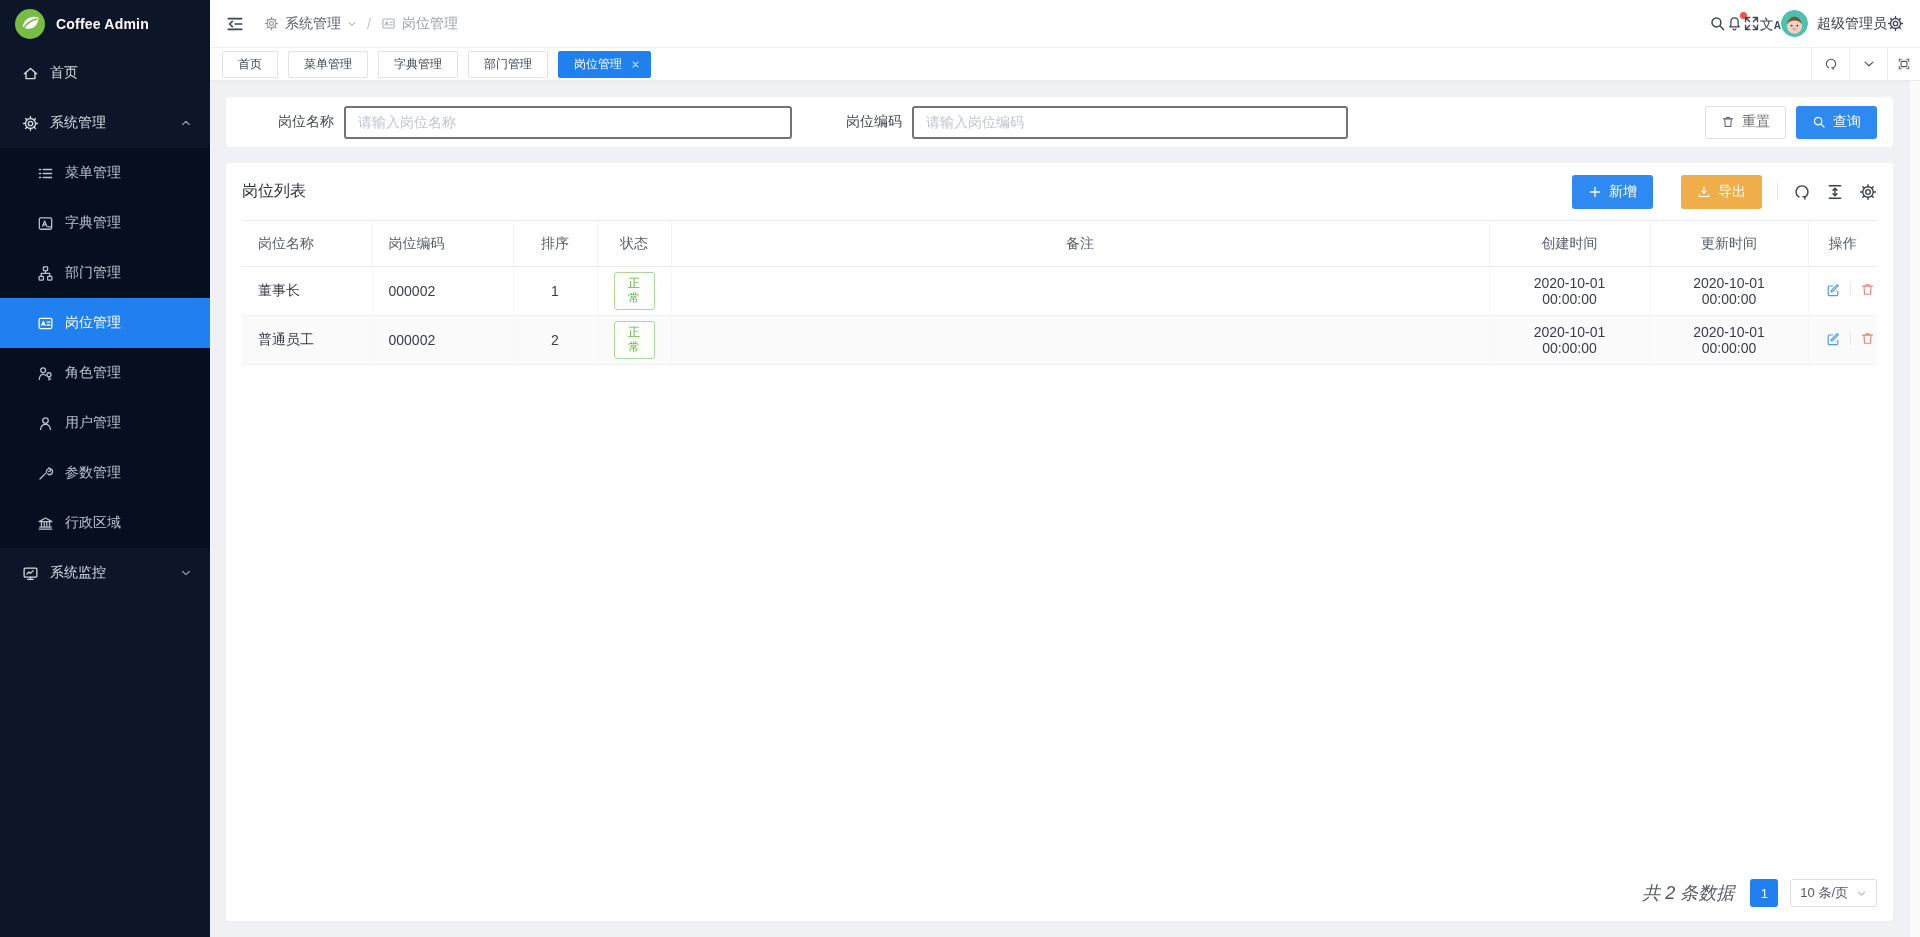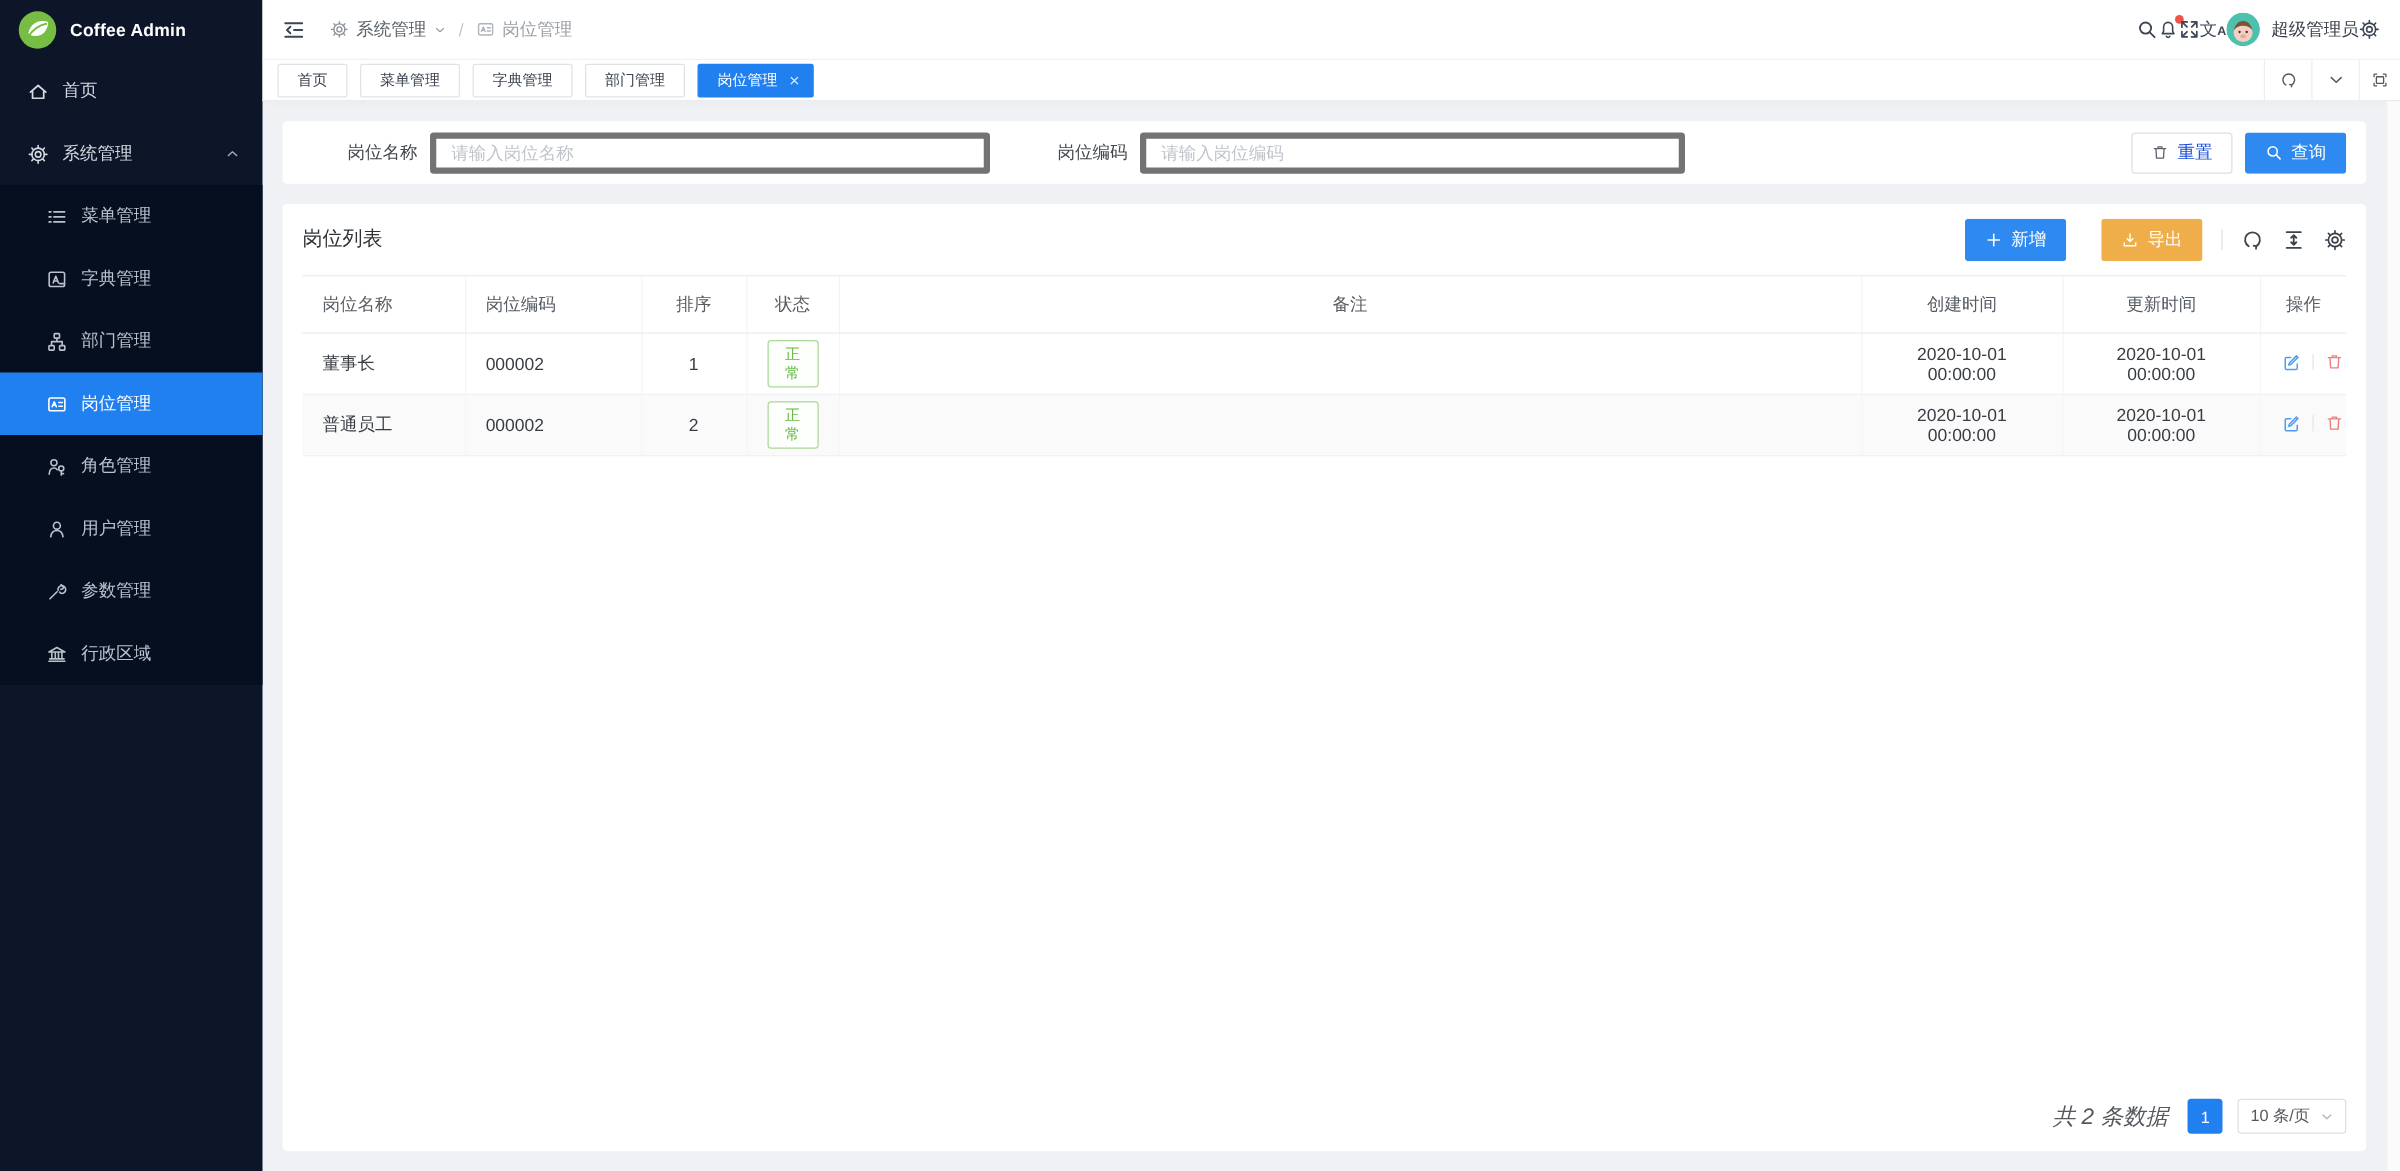--- a/index.html
+++ b/index.html
@@ -48,28 +48,28 @@
   .tab-ctrl .tc { width:14px; height:14px; }
   .tab-ctrl.last { width:33px; }
 
   .content { flex:1; padding:16px 16px 16px 16px; display:flex; flex-direction:column; min-height:0; }
   .right-strip { position:absolute; right:0; top:81px; bottom:0; width:11px; background:#fbfbfc; border-left:1px solid #f0f1f3; }
 
   
   .search-card { height:50px; background:#fff; border-radius:4px; display:flex; align-items:center; padding:0 16px; margin-bottom:16px; margin-right:11px; flex-shrink:0; }
   .form-item { display:flex; align-items:center; }
   .form-label { width:92px; text-align:right; font-size:14px; color:#42474e; margin-right:10px; white-space:nowrap; }
-  .form-input { height:33px; border:5px solid #737373; border-radius:3px; padding:0 12px; font-size:14px; color:#333; outline:none; font-family:inherit; }
+  .form-input { height:33px; border:2px solid #737373; border-radius:3px; padding:0 12px; font-size:14px; color:#333; outline:none; font-family:inherit; }
   .form-input::placeholder { color:#c0c4cc; }
   .inp-name { width:448px; }
   .inp-code { width:436px; margin-right:0; }
   .fi-gap { margin-left:18px; }
   .search-btns { margin-left:auto; display:flex; align-items:center; gap:10px; }
   .btn { height:33px; display:flex; align-items:center; gap:7px; padding:0 15px; border-radius:3px; font-size:14px; cursor:pointer; border:1px solid transparent; white-space:nowrap; }
-  .btn-plain { background:#fff; border-color:#dcdfe6; color:#1d4ed8; }
+  .btn-plain { background:#fff; border-color:#dcdfe6; color:#737373; }
   .btn-plain .bi { color:#5c6269; }
   .btn-primary { background:#2e8af0; color:#fff; }
   .btn-warning { background:#efae49; color:#fff; }
   .bi { width:14px; height:14px; }
 
   
   .table-card { flex:1; background:#fff; border-radius:4px; padding:0 16px; margin-right:11px; display:flex; flex-direction:column; min-height:0; }
   .card-head { height:57px; display:flex; align-items:center; flex-shrink:0; }
   .card-title { font-size:16px; color:#2e3338; }
   .card-head-right { margin-left:auto; display:flex; align-items:center; }
@@ -186,20 +186,30 @@
       <span>参数管理</span>
     </div>
     <div class="menu-item">
       <svg class="mi" viewBox="0 0 16 16" fill="none" stroke="currentColor" stroke-width="1.2" stroke-linecap="round" stroke-linejoin="round">
           <path d="M2 6.2L8 2.8l6 3.4M2.8 6.2h10.4M4.2 6.2v5.2M6.8 6.2v5.2M9.2 6.2v5.2M11.8 6.2v5.2M2.6 11.4h10.8M2 13.2h12"></path>
         </svg>
       <span>行政区域</span>
     </div>
   </div>
 
+  <div class="menu-item">
+    <svg class="mi" viewBox="0 0 16 16" fill="none" stroke="currentColor" stroke-width="1.2" stroke-linecap="round" stroke-linejoin="round">
+        <rect x="2" y="3" width="12" height="8.4" rx="1"></rect>
+        <path d="M8 11.4v2.2M5.4 13.6h5.2M4.6 8.6l1.9-2 1.4 1.3 2.6-2.6"></path>
+      </svg>
+    <span>系统监控</span>
+    <svg class="menu-chevron" viewBox="0 0 16 16" fill="none" stroke="currentColor" stroke-width="1.5" stroke-linecap="round" stroke-linejoin="round">
+        <path d="M3.5 6l4.5 4.2L12.5 6"></path>
+      </svg>
+  </div>
 </aside>
 
 <div class="main">
 
   <header class="topbar">
     <svg class="tb-ic" viewBox="0 0 16 16" fill="none" stroke="currentColor" stroke-width="1.4" stroke-linecap="round" stroke-linejoin="round">
         <path d="M2 3.2h12M8.2 8h5.8M2 12.8h12M5.6 5.7L3.2 8l2.4 2.3"></path>
       </svg>
     <nav class="crumbs">
       <span class="crumb-1">

